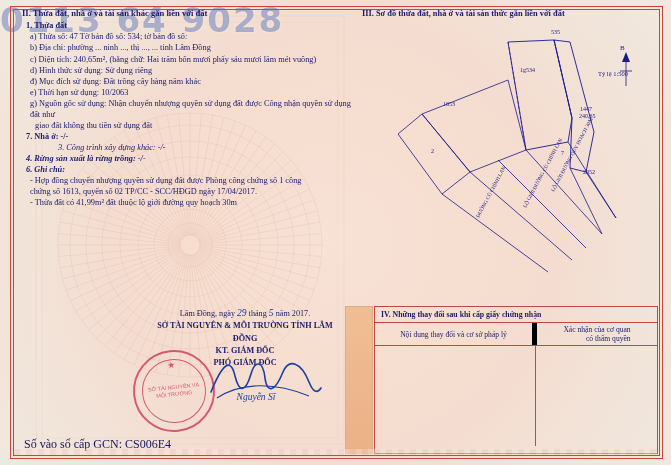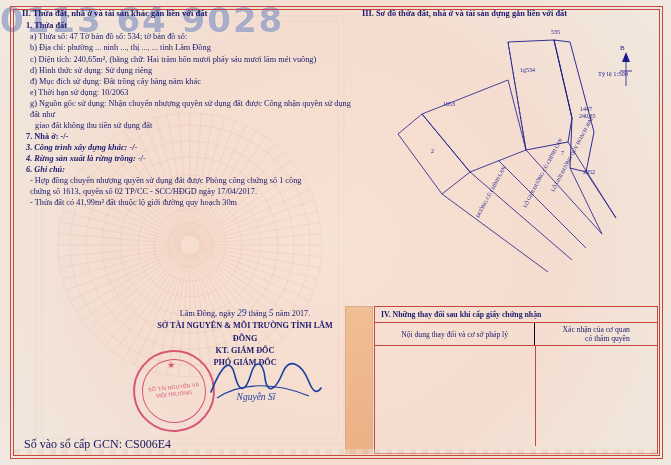--- a/index.html
+++ b/index.html
@@ -98,21 +98,21 @@
   #sec4{
     position:absolute;left:374px;top:306px;width:282px;height:146px;
     border:1px solid #c8473c;
     font-size:7.6px;
   }
   #sec4 .t-head{
     border-bottom:1px solid #c8473c;padding:3px 4px 3px 6px;
     font-weight:bold;font-size:7.8px;
   }
   #sec4 .t-cols{display:flex;height:22px;border-bottom:1px solid #c8473c;}
-  #sec4 .c1{width:57%;border-right:1px solid #000000;display:flex;align-items:center;justify-content:center;text-align:center;padding:0 3px;}
+  #sec4 .c1{width:57%;border-right:5px solid #000000;display:flex;align-items:center;justify-content:center;text-align:center;padding:0 3px;}
   #sec4 .c2{width:43%;display:flex;align-items:center;justify-content:center;text-align:center;padding:0 3px;line-height:1.2;}
   #sec4 .t-body{display:flex;height:calc(100% - 46px);}
   #sec4 .b1{width:57%;border-right:1px solid #c8473c;}
   #sec4 .b2{width:43%;}
 
   
   #orange-panel{
     position:absolute;left:345px;top:306px;width:26px;height:146px;
     background:linear-gradient(180deg,#f0b98a,#eaa97a);
     border:1px solid #d9a57c;opacity:.85;
@@ -235,30 +235,30 @@
       <div class="ind3" style="font-weight: bold;">1. Thửa đất</div>
       <div class="ind">a) Thửa số: 47  Tờ bản đồ số: 534;  tờ bản đồ số:</div>
       <div class="ind">b) Địa chỉ: phường ... ninh ..., thị ..., ... tỉnh Lâm Đồng</div>
       <div class="ind">c) Diện tích:      240,65m², (bằng chữ: Hai trăm bốn mươi phẩy sáu mươi lăm mét vuông)</div>
       <div class="ind">d) Hình thức sử dụng:  Sử dụng riêng</div>
       <div class="ind">đ) Mục đích sử dụng: Đất trồng cây hàng năm khác</div>
       <div class="ind">e) Thời hạn sử dụng:  10/2063</div>
       <div class="ind">g) Nguồn gốc sử dụng:  Nhận chuyển nhượng quyền sử dụng đất được Công nhận quyền sử dụng đất như</div>
       <div class="ind2">giao đất không thu tiền sử dụng đất</div>
       <div class="ind3" style="font-weight: bold;">7. Nhà ở: -/-</div>
-      <div class="ind3" style="font-weight: bold; font-style: italic;">3. Công trình xây dựng khác: -/-</div>
+      <div class="ind3" style="font-weight: normal; font-style: italic; margin-left: 32px;">3. Công trình xây dựng khác: -/-</div>
       <div class="ind3" style="font-weight: bold; font-style: italic;">4. Rừng sản xuất là rừng trồng: -/-</div>
       <div class="ind3" style="font-weight: bold; font-style: italic;">6. Ghi chú:</div>
       <div class="ind">- Hợp đồng chuyển nhượng quyền sử dụng đất được Phòng công chứng số 1 công</div>
       <div class="ind">chứng số 1613, quyển số 02 TP/CC - SCC/HĐGD ngày 17/04/2017.</div>
       <div class="ind">- Thửa đất có 41,99m² đất thuộc lộ giới đường quy hoạch 30m</div>
     </div>
 </div>
 
-<div id="right-title">III. Sơ đồ thửa đất, nhà ở và tài sản dựng gắn liền với đất</div>
+<div id="right-title">III. Sơ đồ thửa đất, nhà ở và tài sản thức gắn liền với đất</div>
 
 <div id="map-wrap">
   <svg width="300" height="280" viewBox="0 0 300 280">
 
     <g class="mapline" stroke-width="1">
 
       <path d="M150,20 L196,18 L214,96 L210,120 L168,128 L150,20 Z" stroke-width=".9"></path>
 
       <path d="M196,18 L212,20 L236,110 L228,150 L212,146 L214,96 Z" stroke-width=".9"></path>
 

